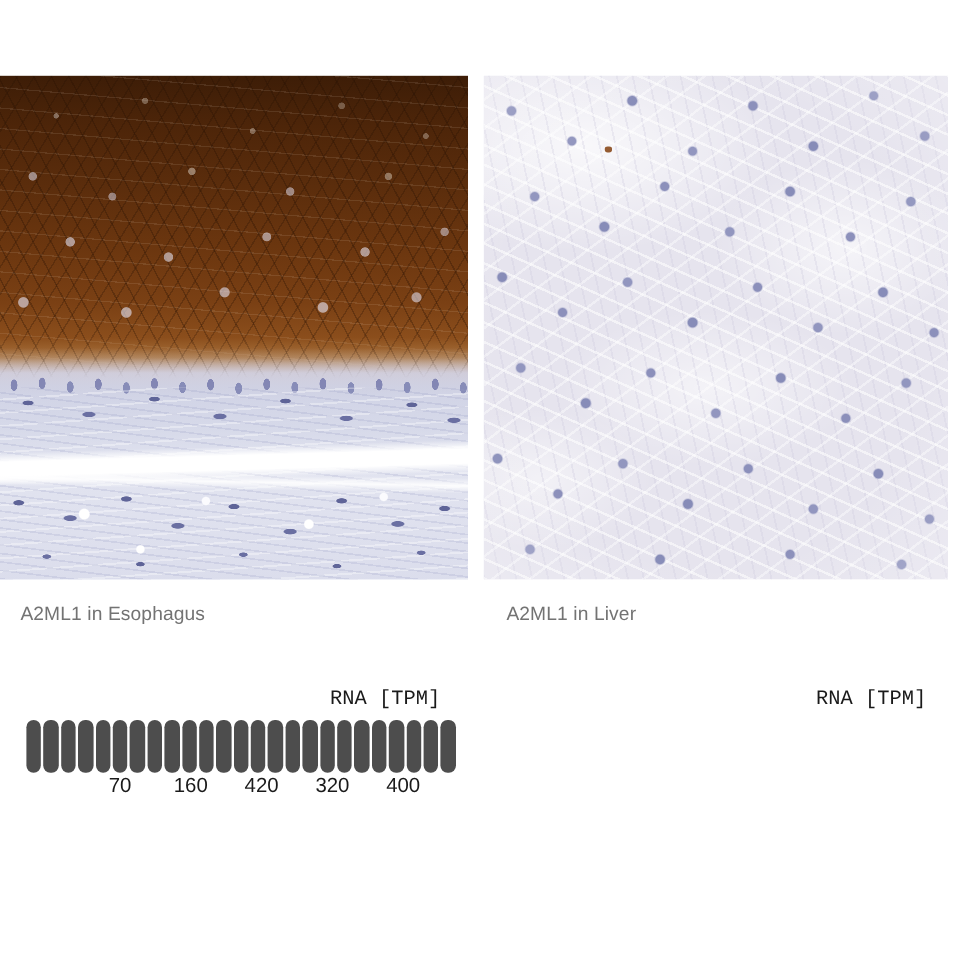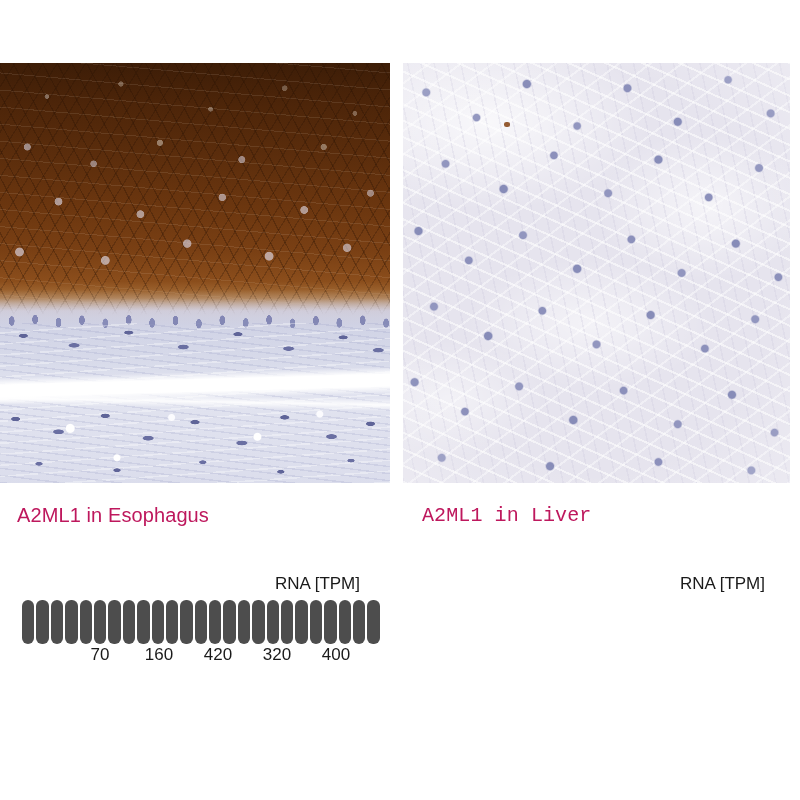--- a/index.html
+++ b/index.html
@@ -219,28 +219,28 @@
     background:radial-gradient(ellipse 85% 85% at 50% 50%, rgba(255,255,255,0) 55%, rgba(255,255,255,.35) 100%);
   }
 
   
   .block{position:absolute;top:497px;}
   .block.left{left:0px;width:400px;}
   .block.right{left:403px;width:397px;}
 
   .caption{
     position:absolute;top:7px;
-    font-size:20px;color:#be185d;white-space:nowrap;letter-spacing:.1px;
+    font-size:16px;color:#737373;white-space:nowrap;letter-spacing:.1px;
   }
   .block.left  .caption{left:17px;}
-  .block.right .caption{left:19px;font-family:Liberation Mono, monospace;}
+  .block.right .caption{left:19px;}
 
   .rna-label{
     position:absolute;top:77px;
-    font-size:17px;color:#1a1a1a;white-space:nowrap;
+    font-size:17px;color:#1a1a1a;white-space:nowrap;font-family:Liberation Mono, monospace;
   }
   .block.left  .rna-label{left:275px;}
   .block.right .rna-label{left:277px;}
 
   .bars{
     position:absolute;top:103px;
     display:flex;gap:2px;
     height:44px;
   }
   .block.left  .bars{left:22px;}

